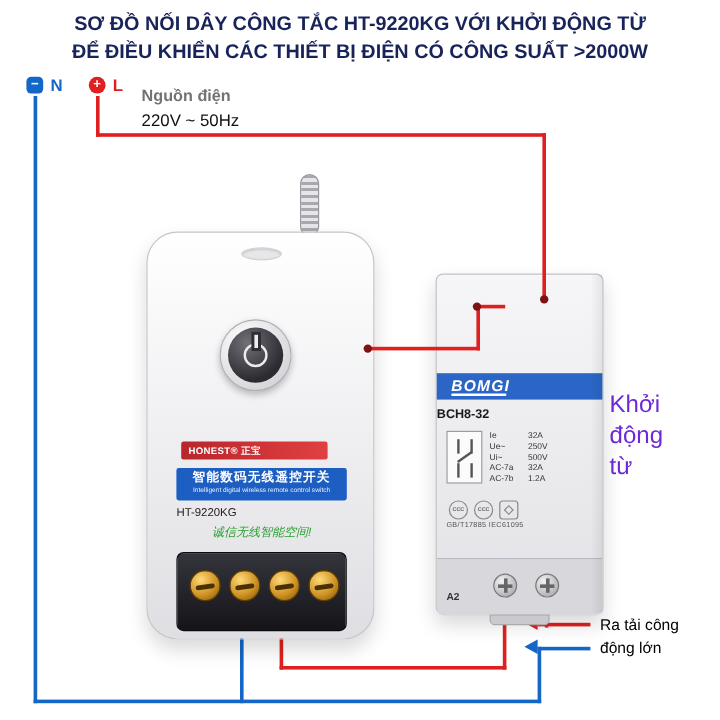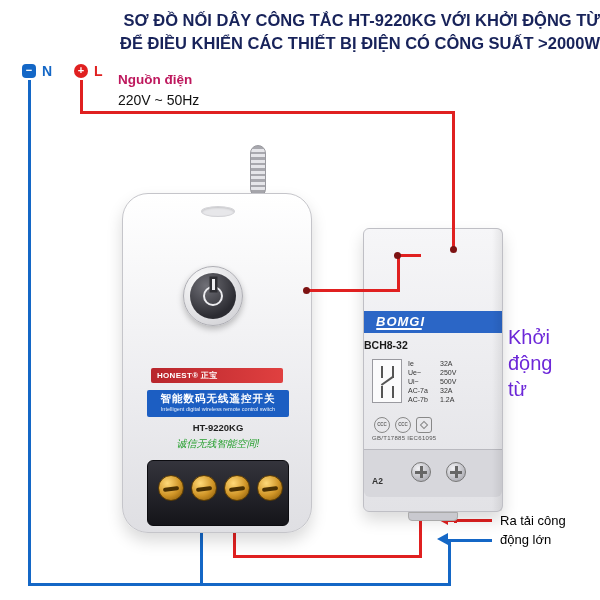--- a/index.html
+++ b/index.html
@@ -1,19 +1,19 @@
 <!DOCTYPE html>
 <html style="--wire_live: #e02020; --wire_neutral: #1467c6; --title_text: #18235a;"><head>
 <meta charset="utf-8">
 <style>
   *{box-sizing:border-box;margin:0;padding:0}
   body{background:#fff;font-family:"Liberation Sans",sans-serif}
   .canvas{position:relative;width:600px;height:600px;background:#ffffff;overflow:hidden}
 
-  .title{position:absolute;top:9px;left:0;width:600px;text-align:right;
+  .title{position:absolute;top:9px;left:0;width:600px;text-align:center;
          font-weight:bold;font-size:16.5px;line-height:1.42;color:var(--title_text,#18235a)}
 
   .wire{position:absolute;z-index:1}
   .wire.live{background:var(--wire_live,#e02020)}
   .wire.neutral{background:var(--wire_neutral,#1467c6)}
   .wire.over{z-index:3}
   .lug{position:absolute;width:7px;height:7px;border-radius:50%;background:#7d1212;z-index:4}
 
   .dot{position:absolute;width:14px;height:14px;color:#fff;font-size:11px;font-weight:bold;
        line-height:13px;text-align:center;z-index:3}
@@ -32,44 +32,44 @@
         background:#e7e7ea;border:1px solid #d2d2d6;box-shadow:inset 0 1px 2px rgba(0,0,0,.15)}
   .pwr-outer{position:absolute;left:60px;top:72px;width:60px;height:60px;border-radius:50%;
              background:radial-gradient(circle at 35% 30%,#ffffff,#c9c9ce);
              border:1px solid #aeaeb4;box-shadow:0 3px 6px rgba(0,0,0,.25)}
   .pwr-inner{position:absolute;left:67px;top:79px;width:46px;height:46px;border-radius:50%;
              background:radial-gradient(circle at 35% 28%,#707077,#2b2b31 70%)}
   .pwr-ring{position:absolute;left:80px;top:92px;width:20px;height:20px;border-radius:50%;
             border:2.5px solid #ededf0}
   .pwr-bar{position:absolute;left:89px;top:85px;width:3px;height:11px;background:#ededf0;
            box-shadow:0 0 0 2.5px #2e2e33}
-  .red-strip{position:absolute;left:28px;top:174px;width:132px;height:15px;border-radius:2px;
+  .red-strip{position:absolute;left:28px;top:174px;width:122px;height:15px;border-radius:2px;
              background:linear-gradient(90deg,#b8262c,#e04040);color:#fff;font-size:8px;
              font-weight:bold;line-height:15px;padding:0 6px;letter-spacing:.3px}
   .blue-band{position:absolute;left:24px;top:196px;width:142px;height:27px;border-radius:2px;
              background:#1c5ec2;color:#fff;text-align:center}
   .blue-band .b1{font-size:10.5px;font-weight:bold;line-height:16px;letter-spacing:1px}
   .blue-band .b2{font-size:5.5px;line-height:7px;opacity:.9}
-  .rm-model{position:absolute;left:24px;top:228px;width:142px;text-align:center;
-            font-size:9.5px;font-weight:bold;color:#222}
+  .rm-model{position:absolute;left:24px;top:228px;width:142px;
+            font-size:9.5px;font-weight:normal;color:#222}
   .rm-tag{position:absolute;left:24px;top:243px;width:142px;text-align:center;
           font-size:10px;font-style:italic;color:#27a02f}
   .tblock{position:absolute;left:24px;top:266px;width:142px;height:66px;border-radius:6px;
           background:linear-gradient(180deg,#34343c,#141419);border:1px solid #0c0c10}
   .brass{position:absolute;top:14px;width:26px;height:26px;border-radius:50%;border:1px solid #5d3d03;
          background:radial-gradient(circle at 35% 30%,#ffd978,#cf9426 55%,#7e5206)}
   .brass .slot{position:absolute;left:4px;top:11px;width:16px;height:3.5px;background:#4a3002;
                border-radius:2px;transform:rotate(-8deg)}
 
   .contactor{left:363px;top:228px;width:140px;height:284px;border-radius:6px;
              background:linear-gradient(180deg,#f6f6f8,#e2e2e6);
              border:1px solid #bfbfc5;box-shadow:0 8px 16px rgba(0,0,0,.15)}
   .cface{position:absolute;left:0;width:100%;height:48px;background:#d7d7dc}
   .cface.top{top:0;border-bottom:1px solid #b9b9bf;border-radius:6px 6px 0 0}
-  .cface.bot{top:220px;border-top:1px solid #b9b9bf;border-radius:0 0 6px 6px}
+  .cface.bot{top:236px;border-top:1px solid #b9b9bf;border-radius:0 0 6px 6px}
   .cterm-label{position:absolute;left:8px;top:26px;font-size:8.5px;font-weight:bold;color:#333}
   .screw{position:absolute;width:20px;height:20px;border-radius:50%;border:1px solid #777;
          background:radial-gradient(circle at 35% 30%,#f2f2f5,#9c9ca4)}
   .screw .sh{position:absolute;left:3px;top:8px;width:12px;height:2.5px;background:#666}
   .screw .sv{position:absolute;left:8px;top:3px;width:2.5px;height:12px;background:#666}
   .stripe{position:absolute;left:0;top:82px;width:100%;height:22px;background:#2b66c6;color:#fff}
   .stripe .brand{font-style:italic;font-weight:bold;font-size:13px;line-height:22px;
                  padding-left:12px;letter-spacing:1px;display:block}
   .stripe .swoosh{position:absolute;left:12px;top:17px;width:46px;height:2px;background:#fff;border-radius:2px}
   .ct-model{position:absolute;left:0;top:110px;font-size:10.5px;font-weight:bold;color:#1a1a1a}
@@ -91,21 +91,21 @@
   .din{position:absolute;left:408px;top:512px;width:50px;height:9px;background:#c9c9cf;
        border:1px solid #aaa;border-radius:0 0 4px 4px;z-index:2}
 
   .side-label{position:absolute;left:508px;top:324px;width:56px;font-size:20px;color:#6d28d9;line-height:1.3}
   .out-text{position:absolute;left:500px;top:512px;font-size:13px;color:#000;line-height:1.45}
   .arrow{position:absolute;width:0;height:0;border-top:6px solid transparent;
          border-bottom:6px solid transparent;z-index:1}
   .arrow.live{border-right:11px solid var(--wire_live,#e02020)}
   .arrow.neutral{border-right:11px solid var(--wire_neutral,#1467c6)}
 
-  .src-title{position:absolute;left:118px;top:72px;font-size:13.5px;font-weight:bold;color:#be185d}
+  .src-title{position:absolute;left:118px;top:72px;font-size:13.5px;font-weight:bold;color:#737373}
   .src-value{position:absolute;left:118px;top:92px;font-size:14px;color:#111}
 </style>
 </head>
 <body>
 
 <div class="canvas">
 
   <div class="title">
     <div>SƠ ĐỒ NỐI DÂY CÔNG TẮC HT-9220KG VỚI KHỞI ĐỘNG TỪ</div>
     <div>ĐỂ ĐIỀU KHIỂN CÁC THIẾT BỊ ĐIỆN CÓ CÔNG SUẤT &gt;2000W</div>

